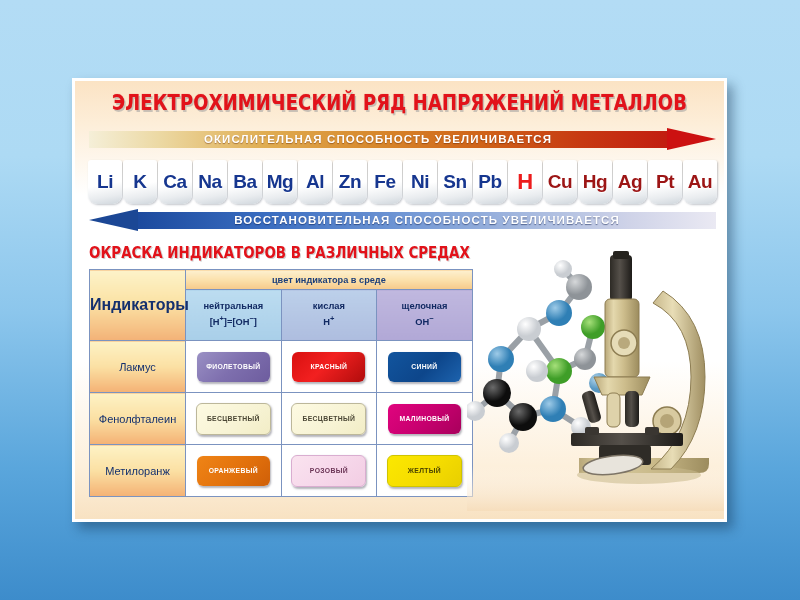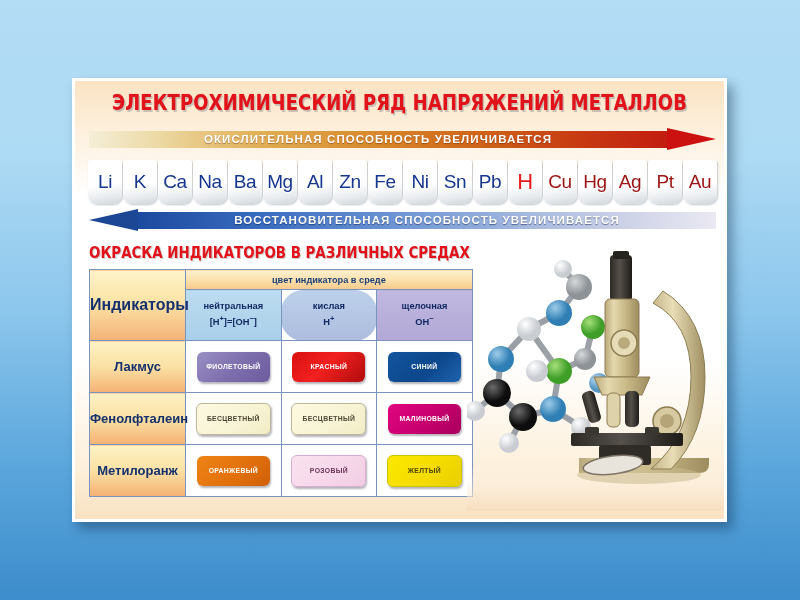--- a/index.html
+++ b/index.html
@@ -117,21 +117,21 @@
     position: relative;
     background: linear-gradient(170deg, #ffffff 0%, #ffffff 55%, #e9ecef 80%, #cfd6dc 100%);
     border-radius: 3px 3px 9px 9px;
     box-shadow: 1px 1px 2px rgba(60,70,90,.30);
     display: flex;
     align-items: center;
     justify-content: center;
   }
   .tile span {
     font-size: 19px;
-    font-weight: normal;
+    font-weight: bold;
     color: #16368f;
     letter-spacing: -.4px;
     text-shadow: .5px .5px 0 rgba(255,255,255,.8);
   }
   .tile.hydro span {
     color: #ec1c1c;
     font-size: 22px;
   }
   .tile.noble span {
     color: #9c1515;
@@ -227,29 +227,29 @@
     height: 19px;
   }
   .cell-media {
     height: 50px;
     color: #122a63;
     font-size: 9.3px;
     font-weight: bold;
     line-height: 1.45;
   }
   .m-neutral { background: linear-gradient(180deg, #bcdcf0 0%, #a9cfe9 100%); }
-  .m-acid    { background: linear-gradient(180deg, #bcd0ea 0%, #aebddf 100%); border-radius: 22px; }
+  .m-acid    { background: linear-gradient(180deg, #bcd0ea 0%, #aebddf 100%); }
   .m-alkali  { background: linear-gradient(180deg, #c0b8df 0%, #b1a8d6 100%); }
   .cell-media sup { font-size: 7.5px; vertical-align: super; }
 
   .cell-name {
     background: linear-gradient(180deg, #fdf2c5 0%, #fbe0a3 50%, #f4b174 100%);
     color: #14306e;
-    font-size: 13px;
-    font-weight: bold;
+    font-size: 11px;
+    font-weight: normal;
     height: 51px;
   }
   .cell-swatch {
     background: #ffffff;
     height: 51px;
   }
   .chip {
     display: inline-block;
     width: 73px;
     height: 30px;

